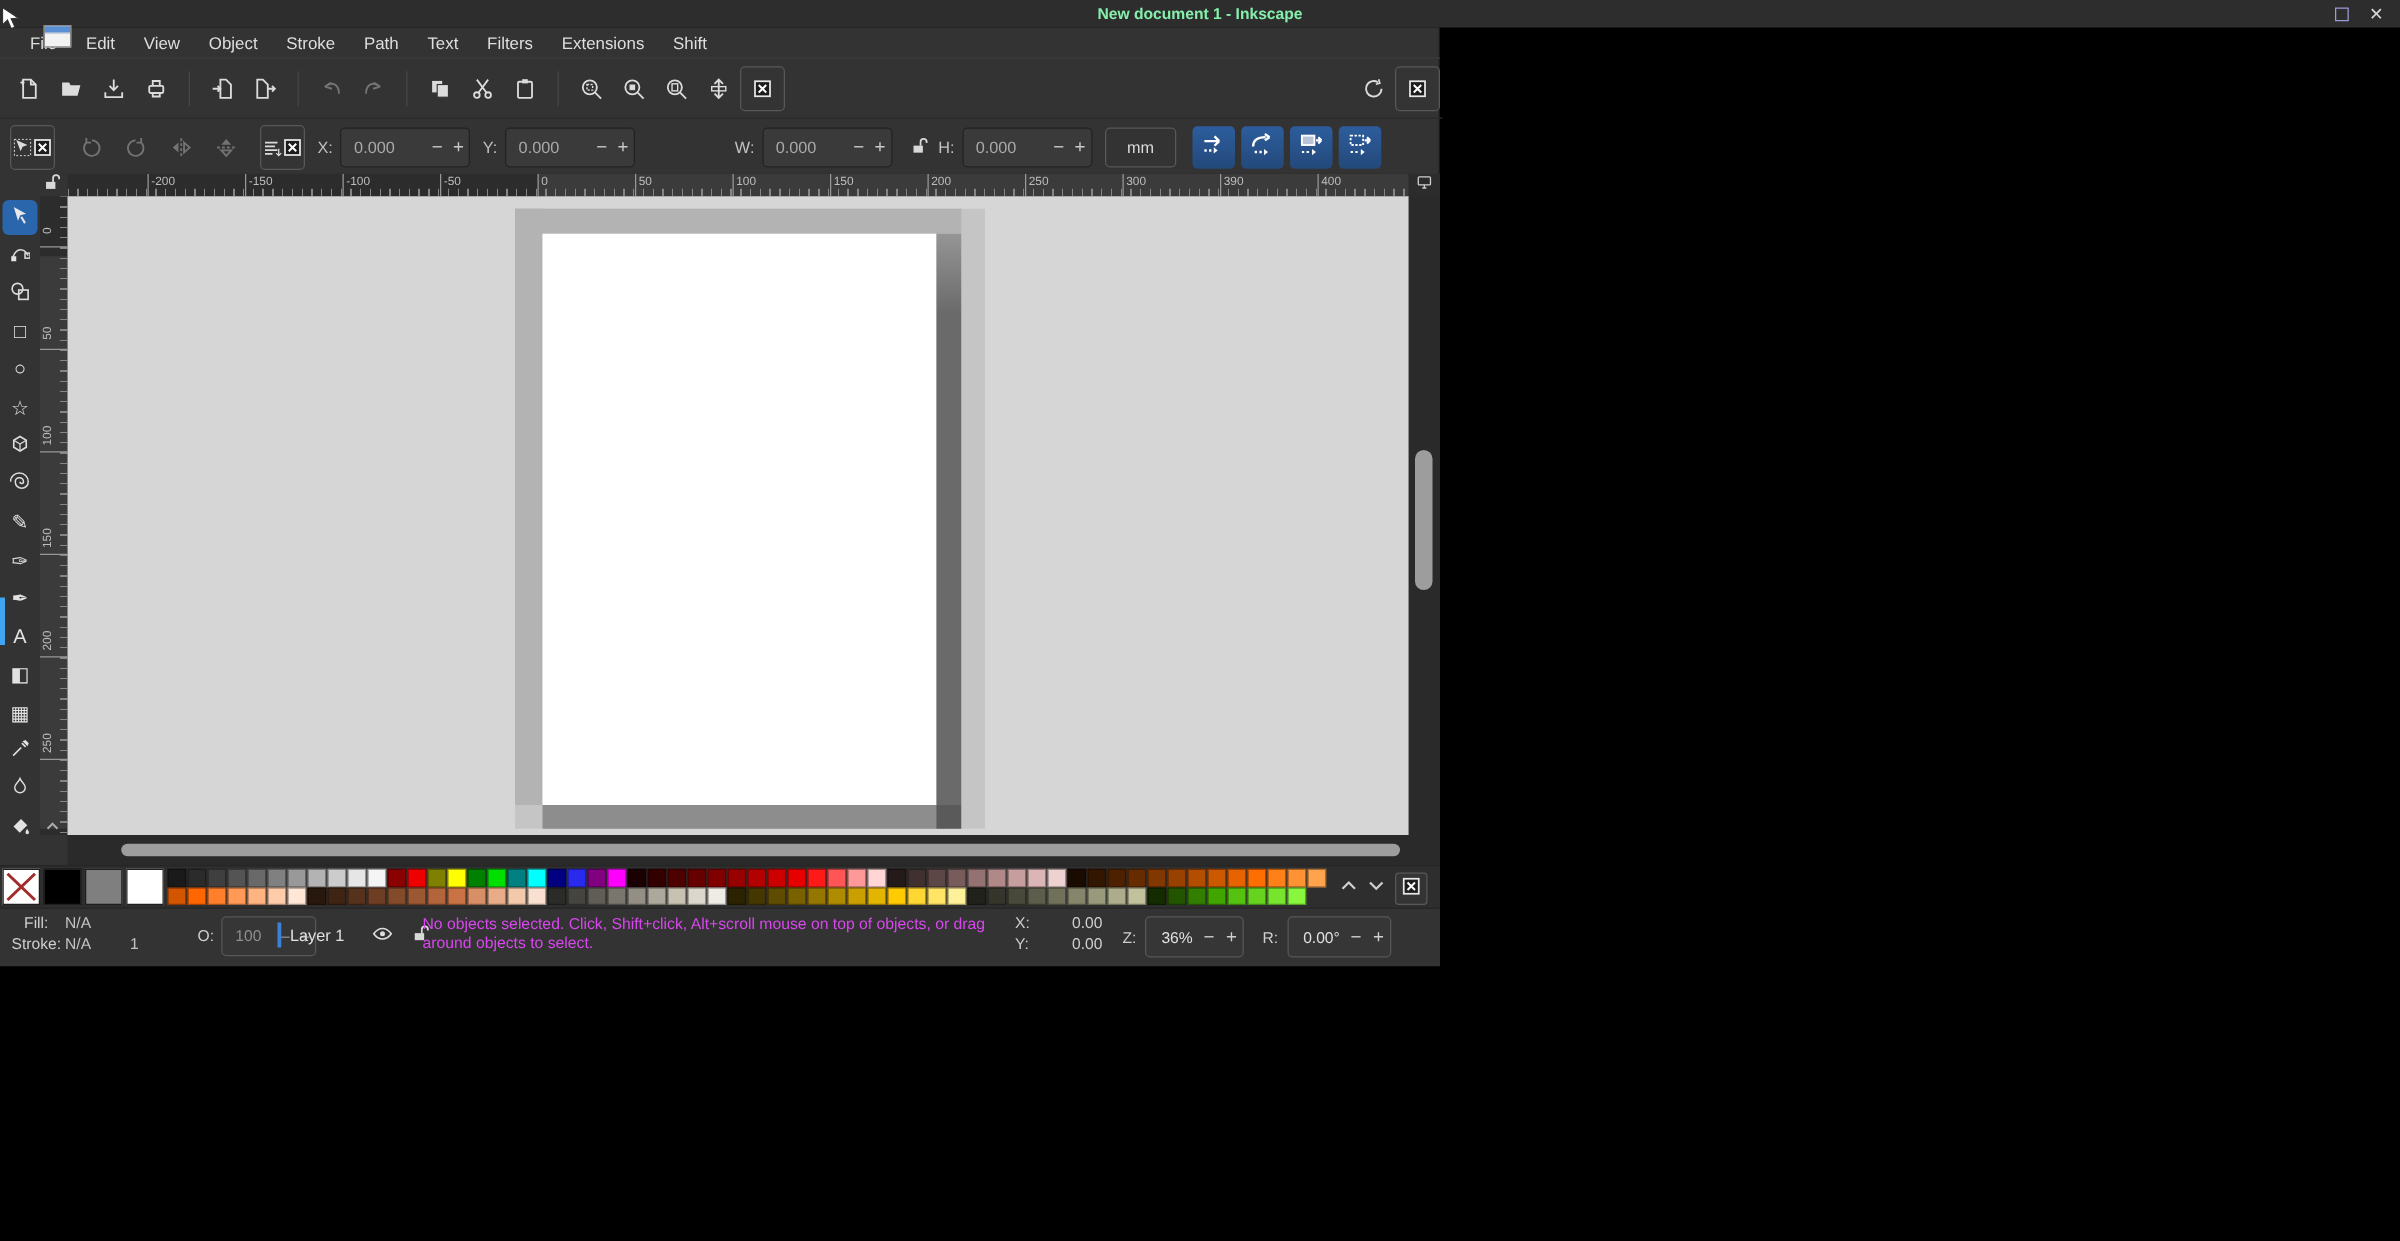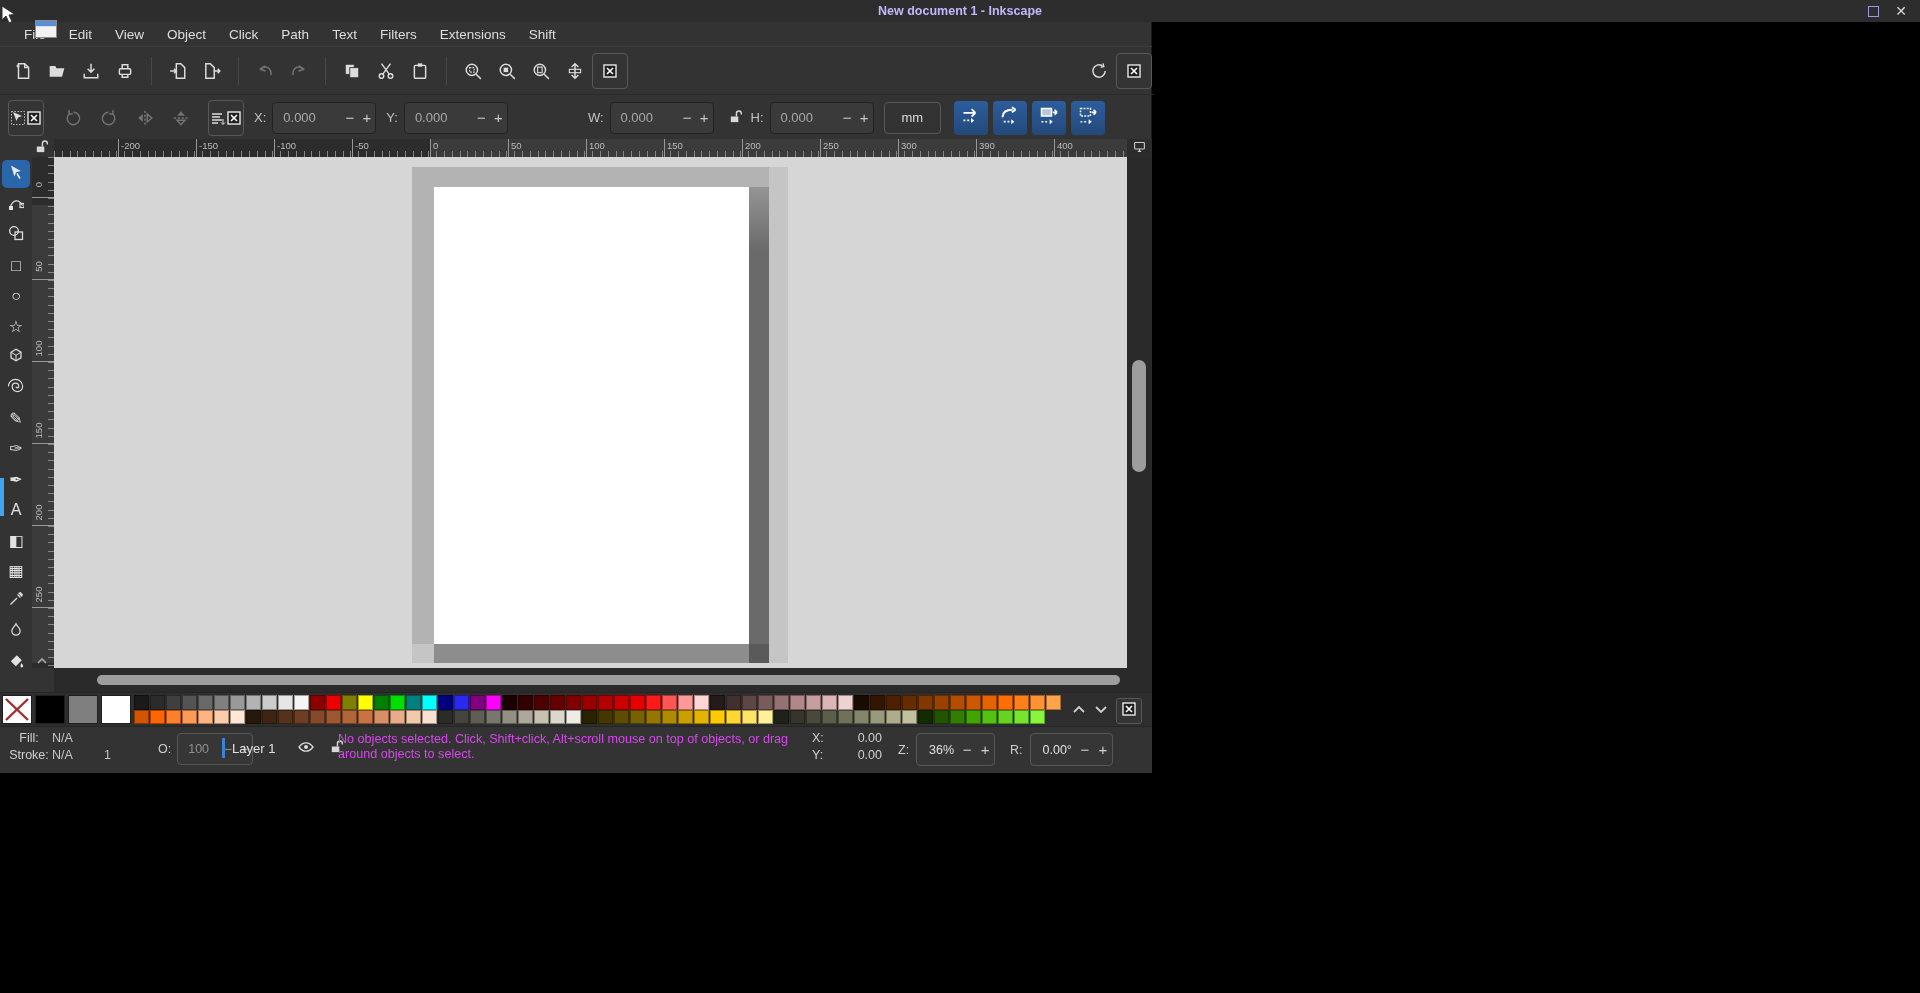--- a/index.html
+++ b/index.html
@@ -2,21 +2,21 @@
 <html><head>
 <meta charset="utf-8">
 <style>
   html,body{margin:0;padding:0;background:#000;}
   body{width:1920px;height:993px;position:relative;overflow:hidden;
        font-family:"Liberation Sans","DejaVu Sans",sans-serif;
        -webkit-font-smoothing:antialiased;}
   
   .titlebar{position:absolute;left:0;top:0;width:1920px;height:22px;background:#2d2d2d;}
   .titlebar .title{position:absolute;left:0;right:0;top:0;height:22px;line-height:22px;
-       text-align:center;color:#c4b5fd;font-size:12.5px;font-weight:bold;}
+       text-align:center;color:#86efac;font-size:12.5px;font-weight:bold;}
   .winbtn{position:absolute;top:4px;width:14px;height:14px;line-height:14px;text-align:center;
        color:#cfcfcf;font-size:12px;cursor:default;}
   .winbtn.max{right:40px;}
   .winbtn.max span{display:inline-block;width:9px;height:9px;border:1.5px solid #9a9ade;margin-top:2px;}
   .winbtn.close{right:12px;color:#d8d8d8;font-size:14px;}
   
   .cursor{position:absolute;left:1px;top:5px;z-index:50;}
   .appicon{position:absolute;left:35px;top:20px;width:20px;height:16px;background:#f2f2f2;
        border:1px solid #8a8a8a;z-index:49;}
   .appicon i{display:block;height:5px;background:#5b8fd4;border-bottom:1px solid #dedede;}
@@ -148,21 +148,21 @@
     <i></i>
   </div>
 
 <div id="app">
 
   <div class="menubar" id="menubar">
       <span class="mitem">File</span>
       <span class="mitem">Edit</span>
       <span class="mitem">View</span>
       <span class="mitem">Object</span>
-      <span class="mitem">Click</span>
+      <span class="mitem">Stroke</span>
       <span class="mitem">Path</span>
       <span class="mitem">Text</span>
       <span class="mitem">Filters</span>
       <span class="mitem">Extensions</span>
       <span class="mitem">Shift</span>
     </div>
 
   <div class="commandbar" id="commandbar">
       <div class="tbtn">
         <span>

